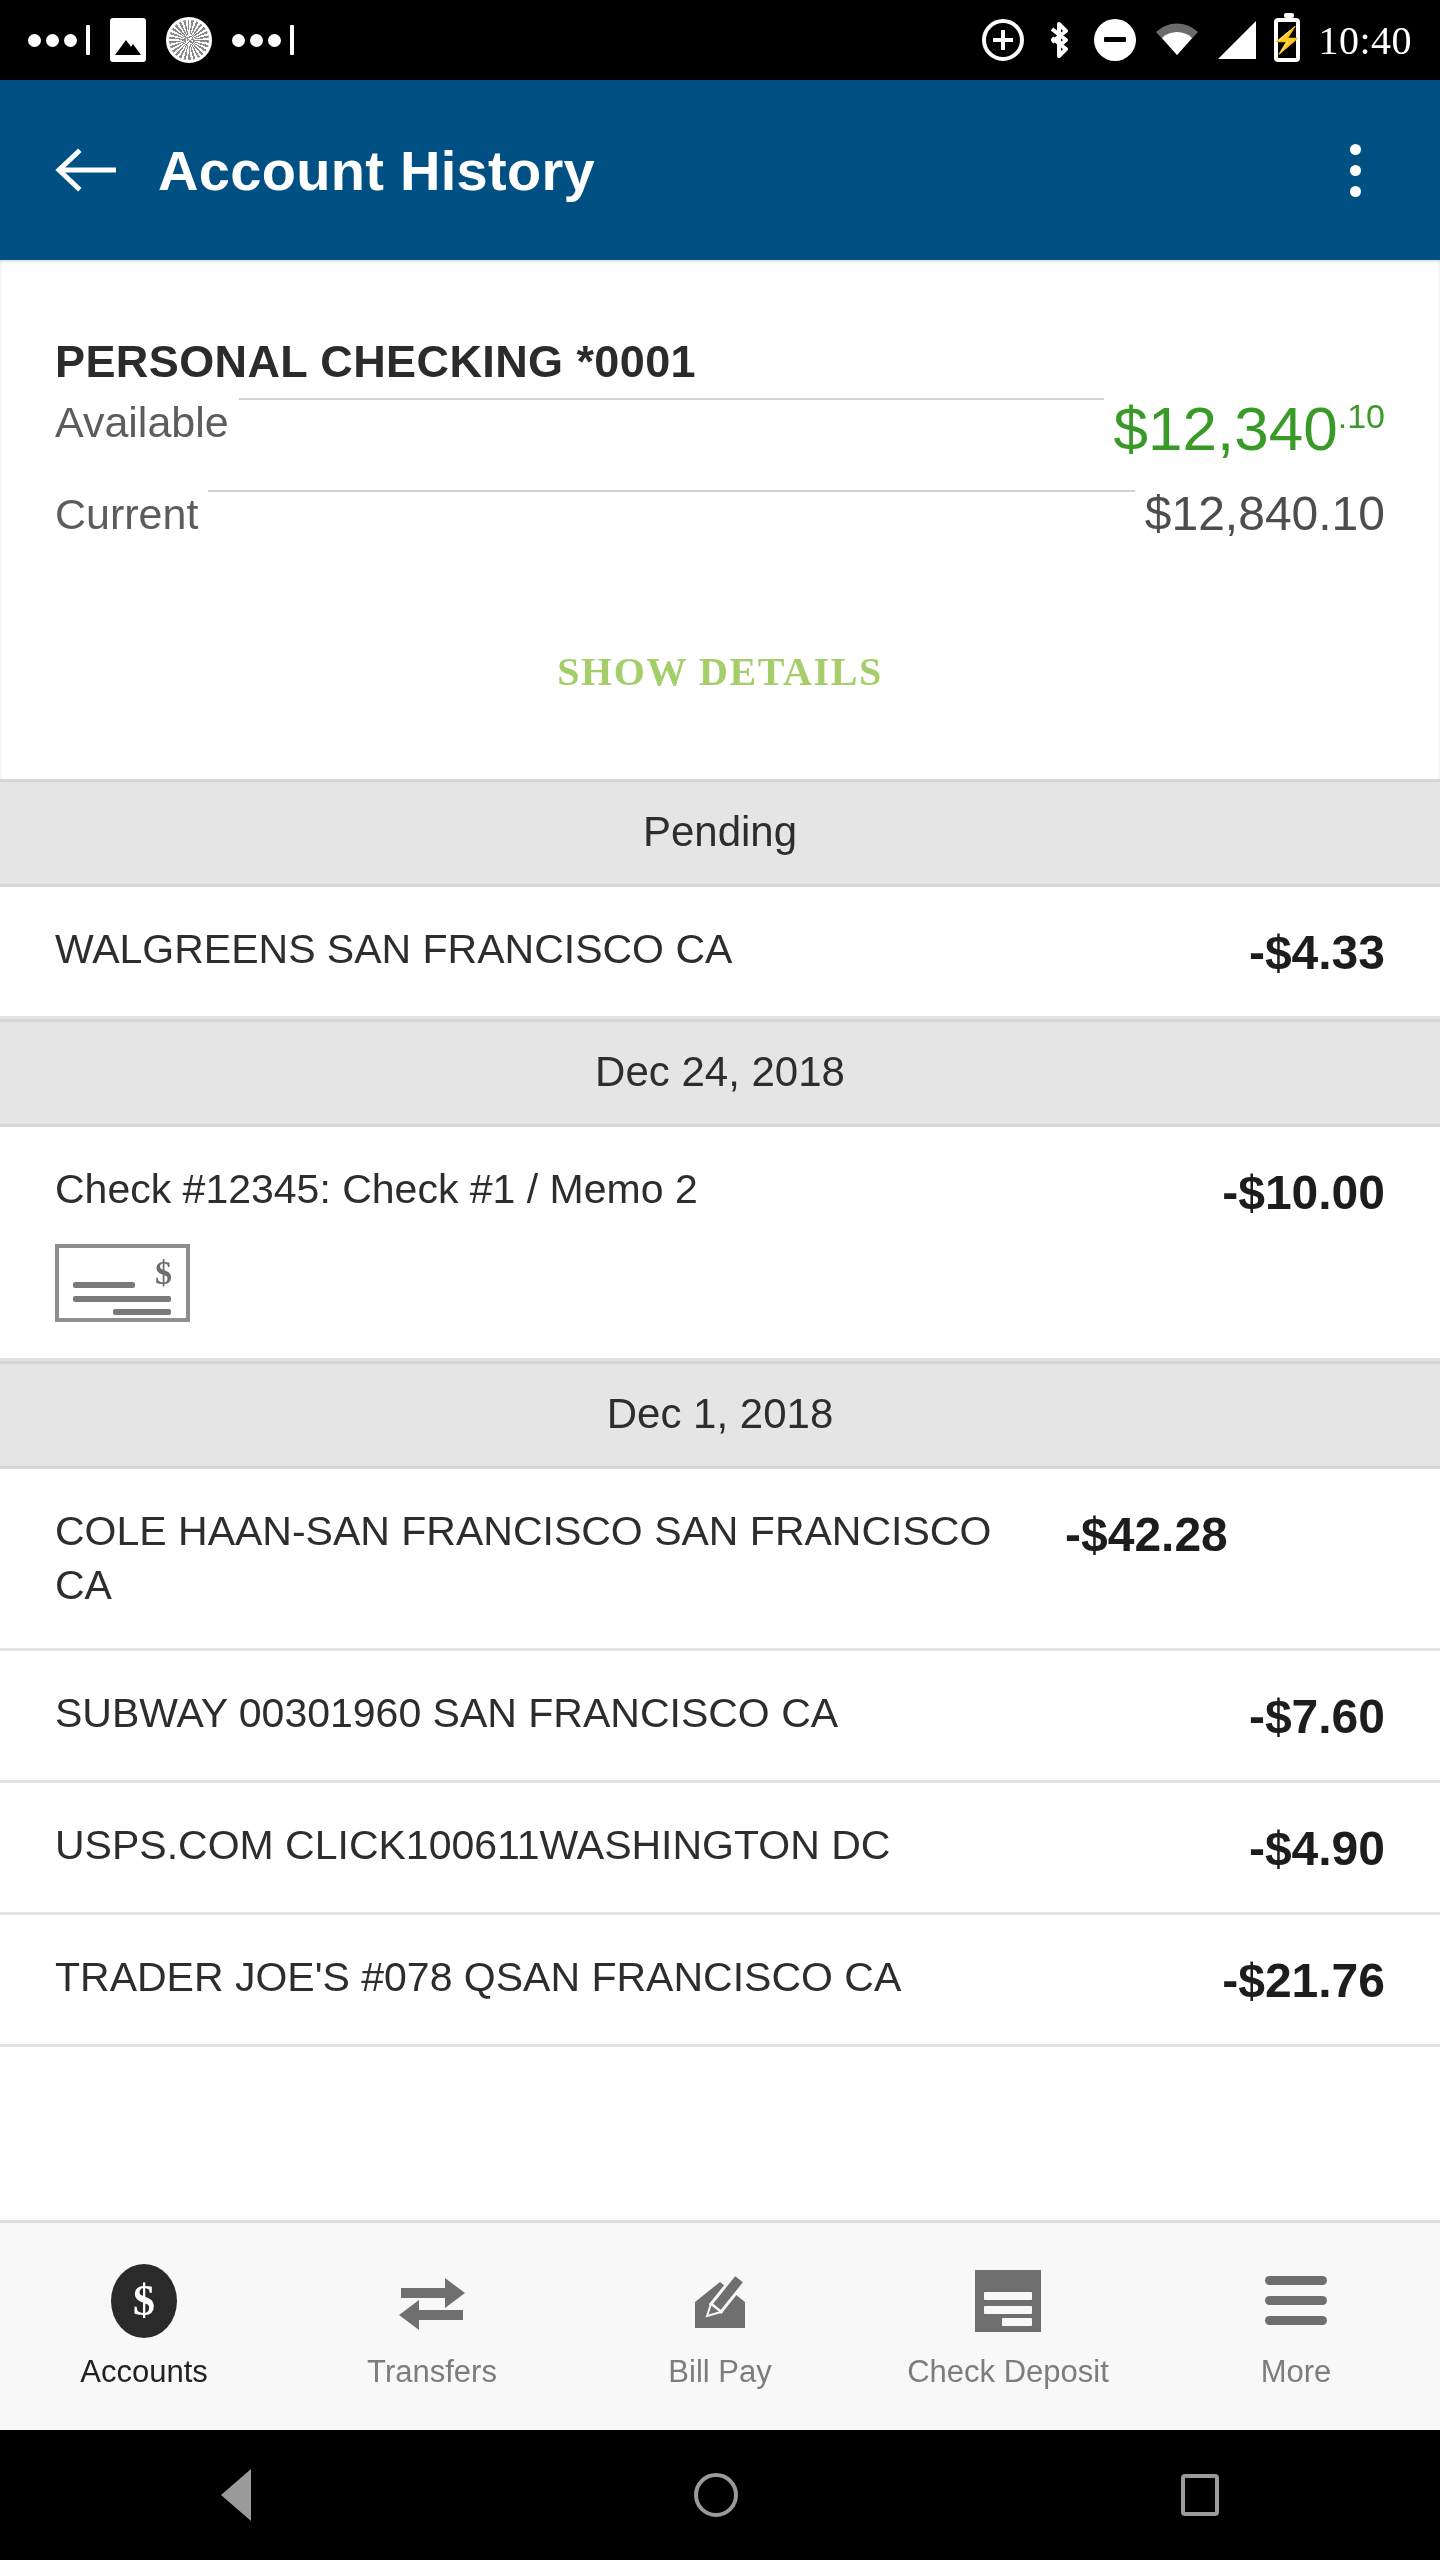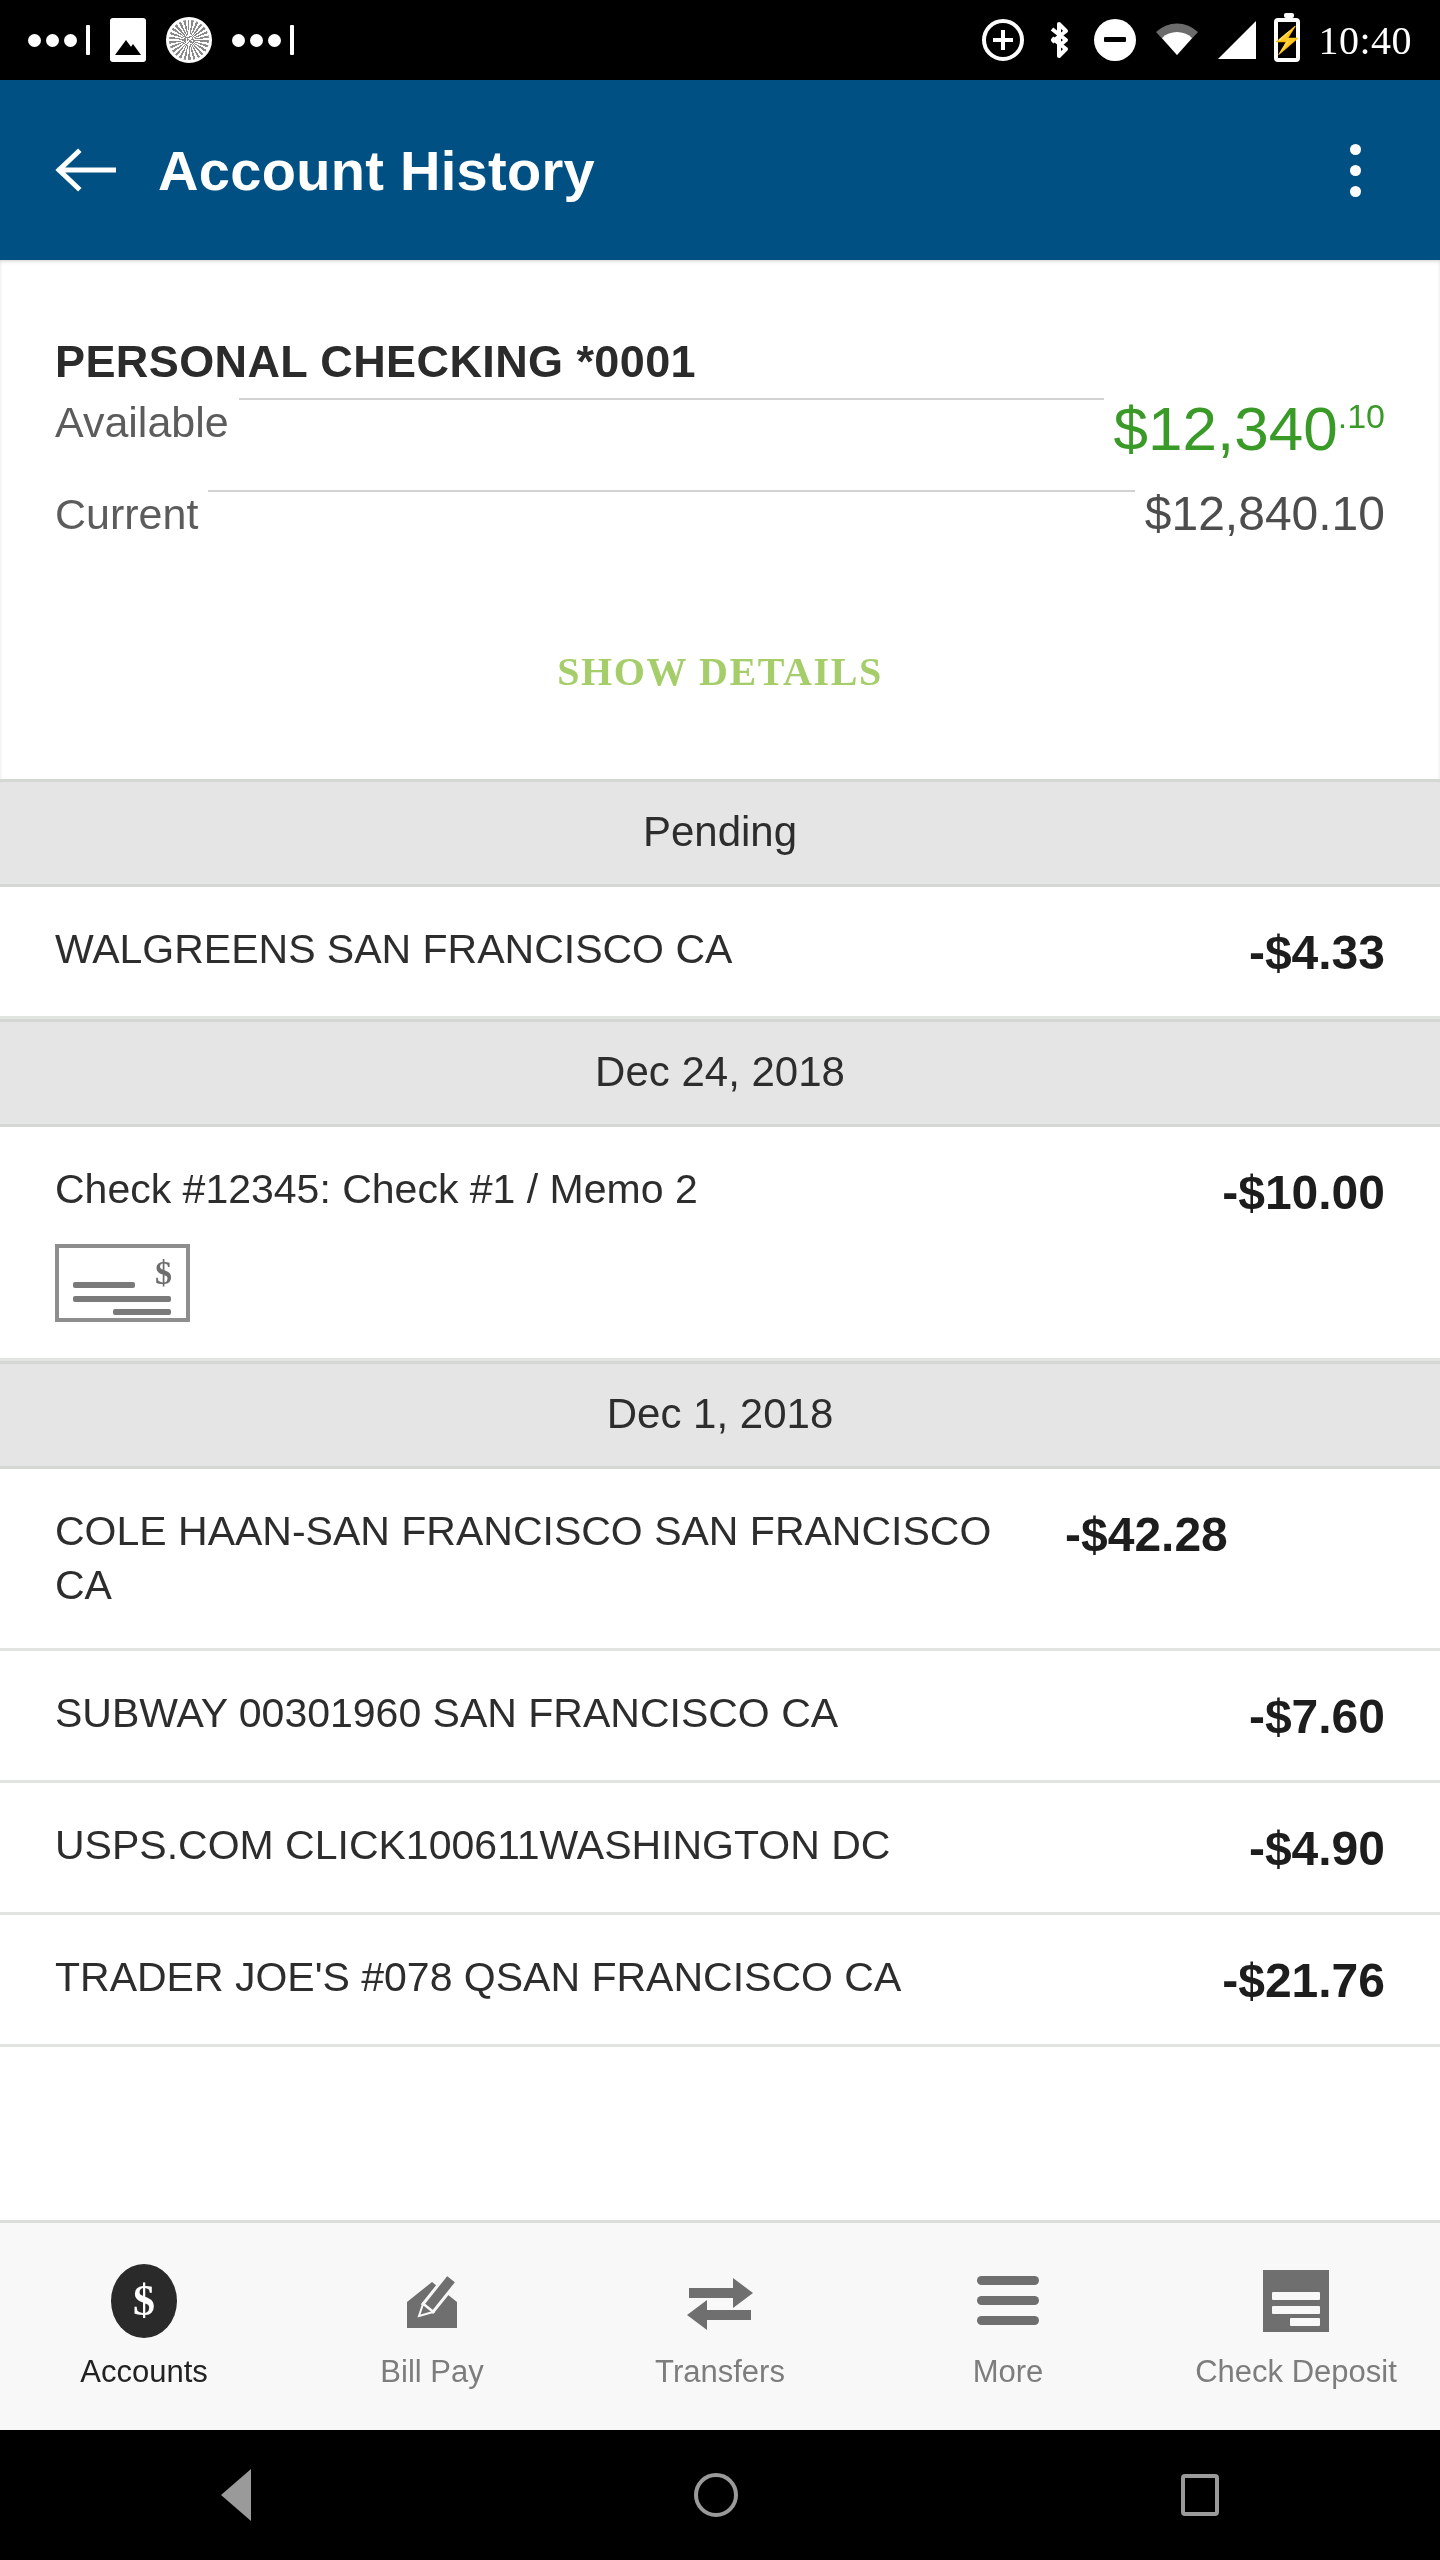--- a/index.html
+++ b/index.html
@@ -254,56 +254,56 @@
   <div class="tabbar">
     <div class="tab active">
       <span class="glyph">
           <span class="coin">$</span>
         </span>
       <span class="tlabel">Accounts</span>
     </div>
     <div class="tab">
       <span class="glyph">
         <svg width="78" height="70" viewBox="0 0 78 70">
+          <path d="M8 22 L52 22 L52 12 L72 27 L52 42 L52 32 L8 32 Z" fill="#6f6f6f"></path>
+          <path d="M70 44 L26 44 L26 34 L6 49 L26 64 L26 54 L70 54 Z" fill="#6f6f6f"></path>
+        </svg>
+      </span>
+      <span class="tlabel">Transfers</span>
+    </div>
+    <div class="tab">
+      <span class="glyph">
+        <svg width="78" height="70" viewBox="0 0 78 70">
           <path d="M14 36 L39 16 L64 36 L64 62 L14 62 Z" fill="#6f6f6f"></path>
           <path d="M30 38 L54 8 L64 16 L40 46 Z" fill="#6f6f6f" stroke="#f7f8f7" stroke-width="3"></path>
           <path d="M30 38 L40 46 L26 50 Z" fill="#6f6f6f" stroke="#f7f8f7" stroke-width="2"></path>
         </svg>
       </span>
       <span class="tlabel">Bill Pay</span>
     </div>
     <div class="tab">
       <span class="glyph">
-        <svg width="78" height="70" viewBox="0 0 78 70">
-          <path d="M8 22 L52 22 L52 12 L72 27 L52 42 L52 32 L8 32 Z" fill="#6f6f6f"></path>
-          <path d="M70 44 L26 44 L26 34 L6 49 L26 64 L26 54 L70 54 Z" fill="#6f6f6f"></path>
-        </svg>
-      </span>
-      <span class="tlabel">Transfers</span>
+        <span class="cd-icon">
+            <i class="a"></i>
+            <i class="b"></i>
+            <i class="c"></i>
+          </span>
+      </span>
+      <span class="tlabel">Check Deposit</span>
     </div>
     <div class="tab">
       <span class="glyph">
         <span class="more-lines">
             <i></i>
             <i></i>
             <i></i>
           </span>
       </span>
       <span class="tlabel">More</span>
     </div>
-    <div class="tab">
-      <span class="glyph">
-        <span class="cd-icon">
-            <i class="a"></i>
-            <i class="b"></i>
-            <i class="c"></i>
-          </span>
-      </span>
-      <span class="tlabel">Check Deposit</span>
-    </div>
   </div>
 
   <div class="androidnav">
     <span class="an-back"></span>
     <span class="an-home"></span>
     <span class="an-rec"></span>
   </div>
 
 </div>
 

